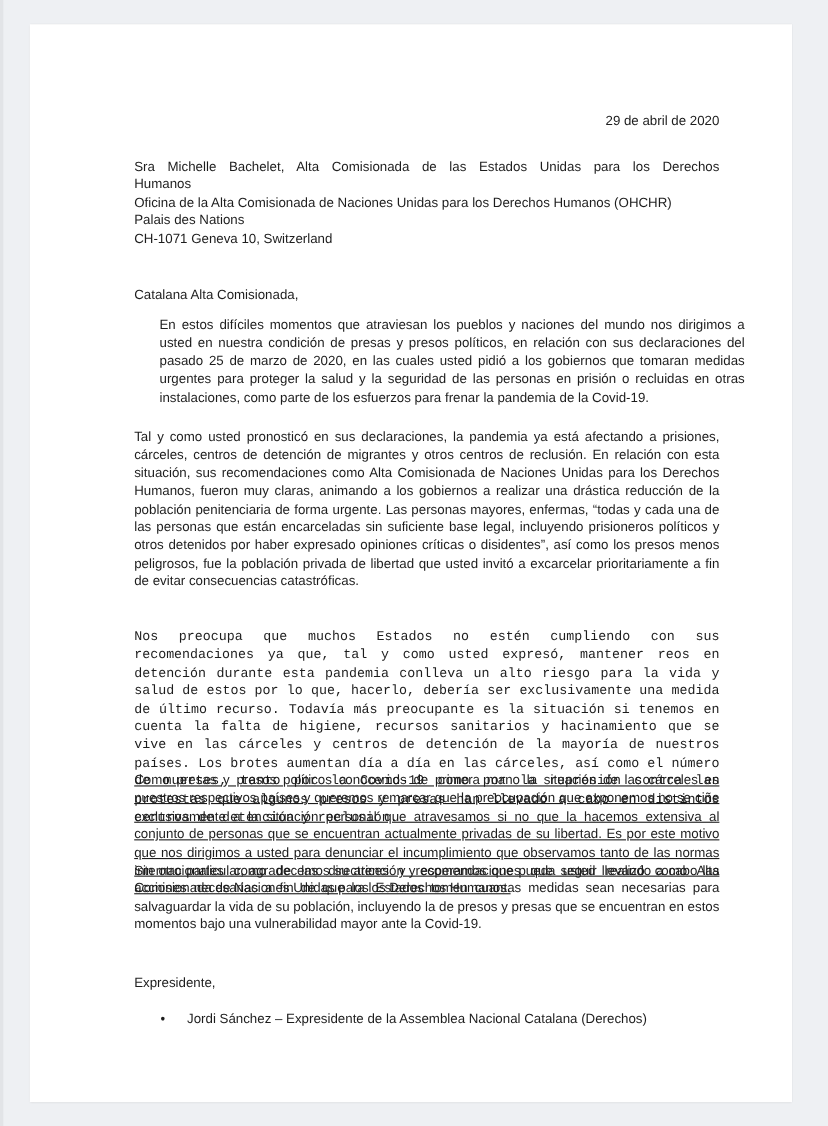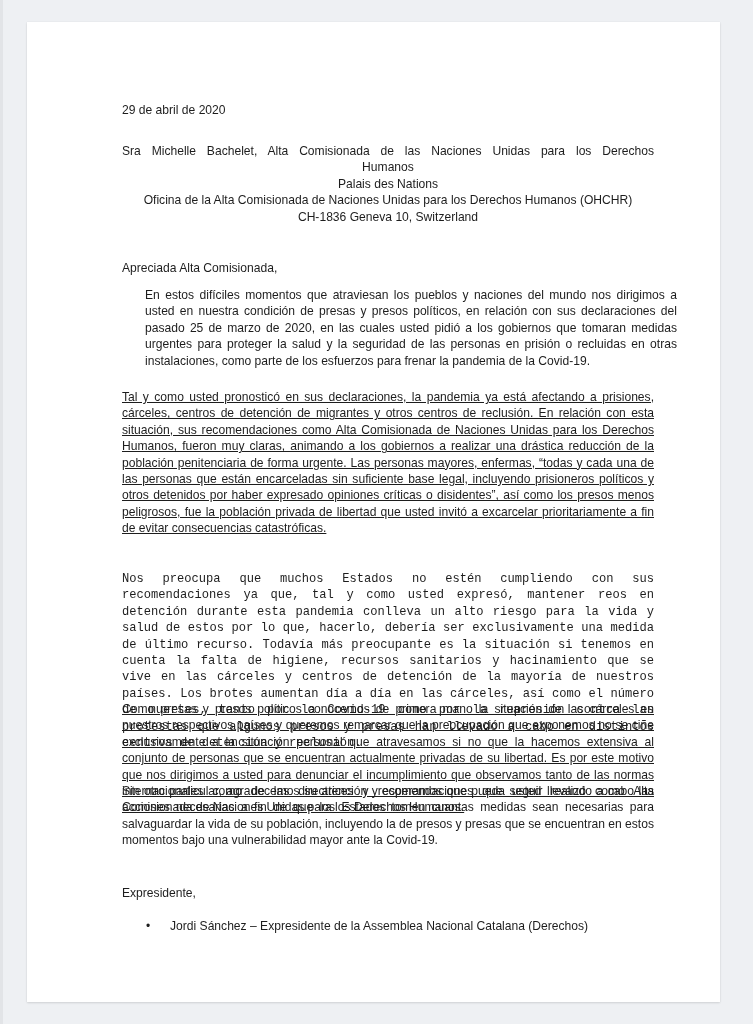--- a/index.html
+++ b/index.html
@@ -14,54 +14,54 @@
   }
   .page {
     position: absolute; left: 27px; top: 22px; width: 693px; height: 980px;
     background: #ffffff;
     box-shadow: 0 1px 2px rgba(0,0,0,0.12), 0 0 1px rgba(0,0,0,0.08);
   }
   .content {
     position: absolute; left: 95px; top: 0; width: 532px;
     color: #1d1d1d; font-size: 12.1px; line-height: 16.4px;
   }
-  .date { position: absolute; top: 80px; left: 0; width: 532px; }
+  .date { position: absolute; top: 80px; left: 0; width: 532px; text-align: right; }
   .addr { position: absolute; top: 121px; left: 0; width: 532px; }
-  .addr div { text-align: center; }
+  .addr div { text-align: left; }
   .addr .l1 { text-align: justify; text-align-last: justify; }
   .greet { position: absolute; top: 238px; left: 0; }
   .p { position: absolute; left: 0; width: 532px; text-align: justify; margin: 0; }
   .p1 { top: 265px; margin-left: 23px; }
-  .p2 { top: 367px; text-decoration: underline; }
+  .p2 { top: 367px; }
   .p3 { top: 549px; font-family: Liberation Mono, monospace; }
   .p4 { top: 679px; text-decoration: underline; }
   .p5 { top: 761px; }
   .closing { position: absolute; top: 863px; left: 0; }
   .sig { position: absolute; top: 896px; left: 24px; width: 520px; white-space: nowrap; }
   .bullet { display: inline-block; width: 24px; font-size: 12px; }
   .sig b { font-weight: normal; }
 </style>
 </head>
 <body>
 
 <div class="edge"></div>
 
 <div class="page">
   <div class="content">
     <div class="date">29 de abril de 2020</div>
 
     <div class="addr">
-      <div class="l1">Sra Michelle Bachelet, Alta Comisionada de las Naciones Unidas para los Derechos</div>
+      <div class="l1">Sra Michelle Bachelet, Alta Comisionada de las Estados Unidas para los Derechos</div>
       <div>Humanos</div>
+      <div>Oficina de la Alta Comisionada de Naciones Unidas para los Derechos Humanos (OHCHR)</div>
       <div>Palais des Nations</div>
-      <div>Oficina de la Alta Comisionada de Naciones Unidas para los Derechos Humanos (OHCHR)</div>
-      <div>CH-1836 Geneva 10, Switzerland</div>
+      <div>CH-1071 Geneva 10, Switzerland</div>
     </div>
 
-    <div class="greet">Apreciada Alta Comisionada,</div>
+    <div class="greet">Catalana Alta Comisionada,</div>
 
     <p class="p p1">En estos difíciles momentos que atraviesan los pueblos y naciones del mundo nos dirigimos a usted en nuestra condición de presas y presos políticos, en relación con sus declaraciones del pasado 25 de marzo de 2020, en las cuales usted pidió a los gobiernos que tomaran medidas urgentes para proteger la salud y la seguridad de las personas en prisión o recluidas en otras instalaciones, como parte de los esfuerzos para frenar la pandemia de la Covid-19.</p>
     <p class="p p2">Tal y como usted pronosticó en sus declaraciones, la pandemia ya está afectando a prisiones, cárceles, centros de detención de migrantes y otros centros de reclusión. En relación con esta situación, sus recomendaciones como Alta Comisionada de Naciones Unidas para los Derechos Humanos, fueron muy claras, animando a los gobiernos a realizar una drástica reducción de la población penitenciaria de forma urgente. Las personas mayores, enfermas, “todas y cada una de las personas que están encarceladas sin suficiente base legal, incluyendo prisioneros políticos y otros detenidos por haber expresado opiniones críticas o disidentes”, así como los presos menos peligrosos, fue la población privada de libertad que usted invitó a excarcelar prioritariamente a fin de evitar consecuencias catastróficas.</p>
     <p class="p p3">Nos preocupa que muchos Estados no estén cumpliendo con sus recomendaciones ya que, tal y como usted expresó, mantener reos en detención durante esta pandemia conlleva un alto riesgo para la vida y salud de estos por lo que, hacerlo, debería ser exclusivamente una medida de último recurso. Todavía más preocupante es la situación si tenemos en cuenta la falta de higiene, recursos sanitarios y hacinamiento que se vive en las cárceles y centros de detención de la mayoría de nuestros países. Los brotes aumentan día a día en las cárceles, así como el número de muertes, tanto por la Covid-19 como por la represión contra las protestas que algunos presos y presas han llevado a cabo en distintos centros de detención y reclusión.</p>
     <p class="p p4">Como presas y presos políticos conocemos de primera mano la situación de las cárceles en nuestros respectivos países y queremos remarcar que la preocupación que exponemos no se ciñe exclusivamente a la situación personal que atravesamos si no que la hacemos extensiva al conjunto de personas que se encuentran actualmente privadas de su libertad. Es por este motivo que nos dirigimos a usted para denunciar el incumplimiento que observamos tanto de las normas internacionales como de las directrices y recomendaciones que usted realizó como Alta Comisionada de Naciones Unidas para los Derechos Humanos.</p>
     <p class="p p5">Sin otro particular, agradecemos su atención y esperamos que pueda seguir llevando a cabo las acciones necesarias a fin de que los Estados tomen cuantas medidas sean necesarias para salvaguardar la vida de su población, incluyendo la de presos y presas que se encuentran en estos momentos bajo una vulnerabilidad mayor ante la Covid-19.</p>
 
     <div class="closing">Expresidente,</div>
 
     <div class="sig">

